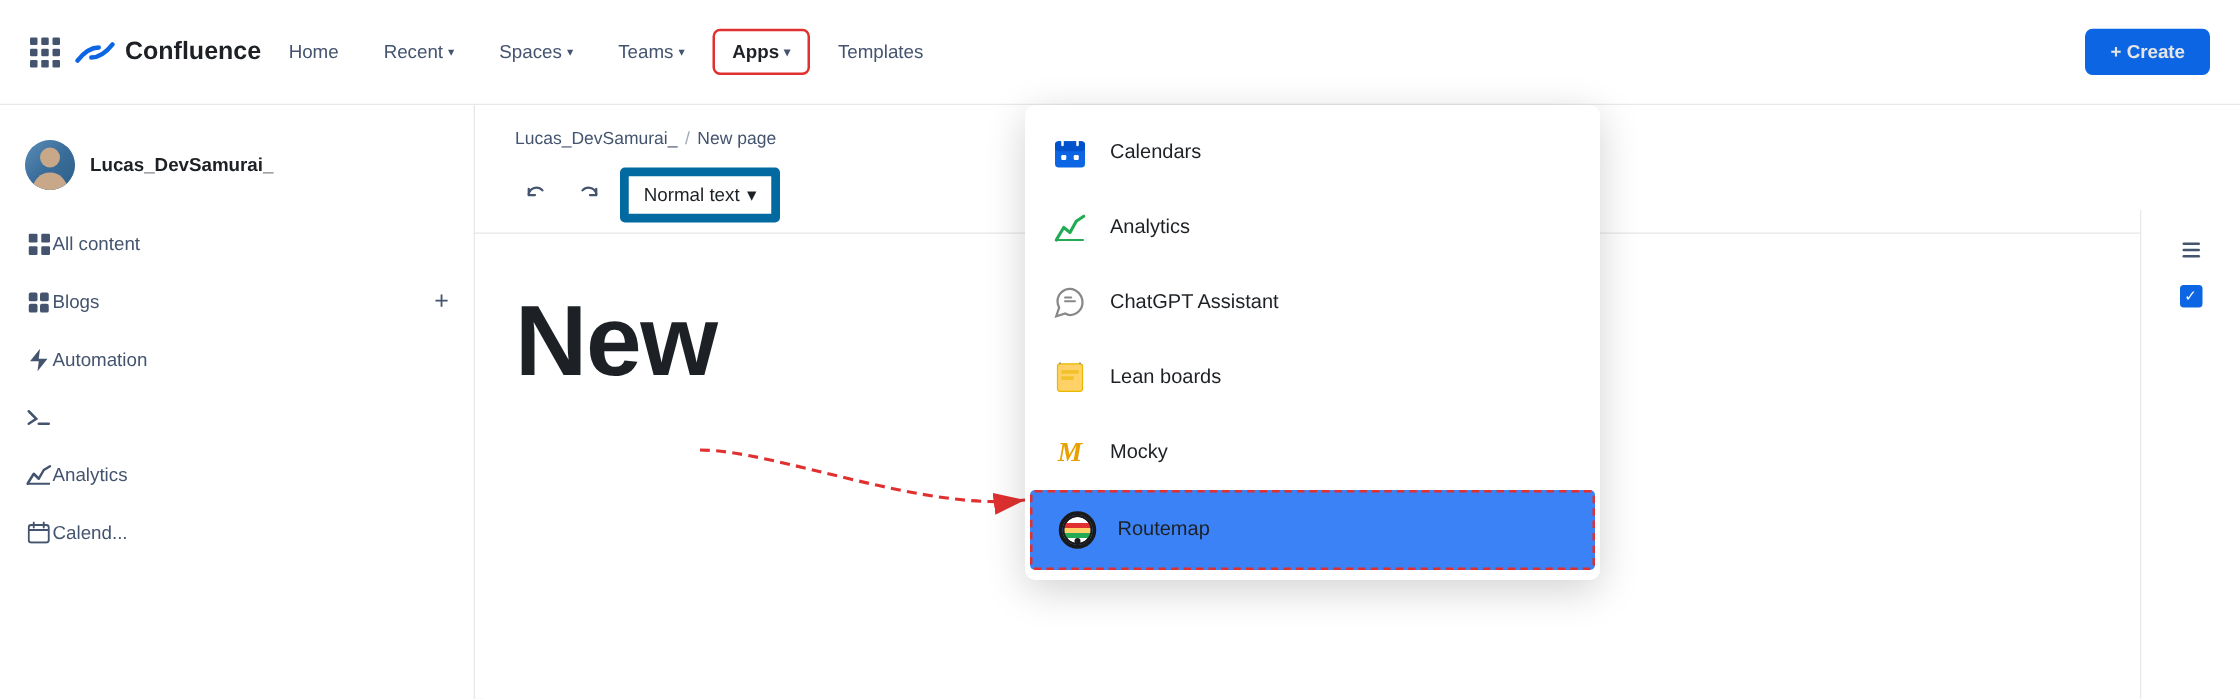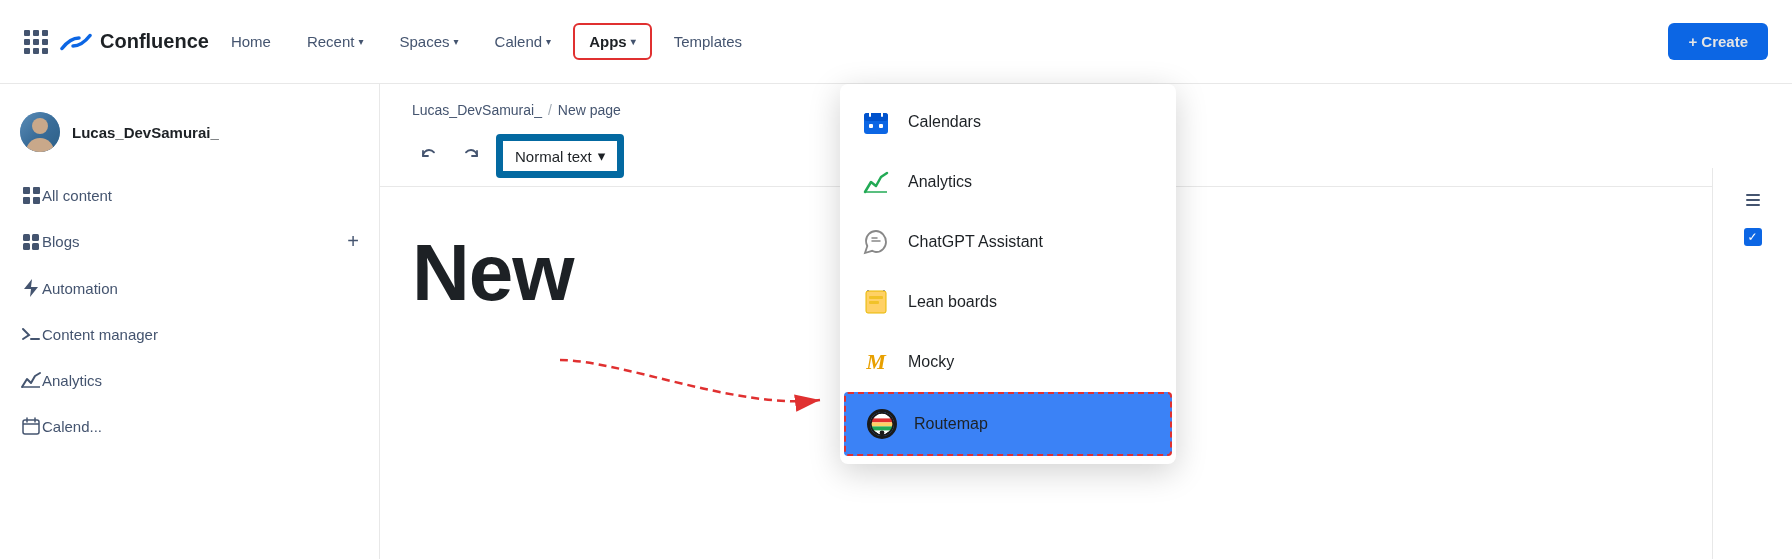--- a/index.html
+++ b/index.html
@@ -240,27 +240,26 @@
       font-size: 80px;
       font-weight: 700;
       color: #1d2125;
     }
 
     
     .dropdown-overlay {
       position: absolute;
       top: 84px;
       left: 820px;
-      width: 336px;
+      width: 460px;
       background: #fff;
       border-radius: 8px;
       box-shadow: 0 8px 32px rgba(0,0,0,0.18);
       z-index: 100;
       padding: 8px 0;
-      margin-left: 20px;
     }
     .dropdown-item {
       display: flex;
       align-items: center;
       gap: 16px;
       padding: 14px 20px;
       cursor: pointer;
       font-size: 16px;
       color: #1d2125;
       font-weight: 500;
@@ -397,21 +396,21 @@
   </div>
   <div class="nav-link">
     <span>Recent</span>
     <span class="nav-chevron">▾</span>
   </div>
   <div class="nav-link">
     <span>Spaces</span>
     <span class="nav-chevron">▾</span>
   </div>
   <div class="nav-link">
-    <span>Calend</span>
+    <span>Teams</span>
     <span class="nav-chevron">▾</span>
   </div>
   <div class="nav-link apps-active">
     <span>Apps</span>
     <span class="nav-chevron">▾</span>
   </div>
   <div class="nav-link">
     <span>Templates</span>
   </div>
 
@@ -464,21 +463,20 @@
       <span class="sidebar-item-label">Automation</span>
     </div>
 
     <div class="sidebar-item">
       <div class="sidebar-item-icon">
         <svg width="20" height="18" viewBox="0 0 20 18" fill="none">
           <path d="M2 4 L8 10 L2 14" stroke="#44546f" stroke-width="2" stroke-linecap="round" fill="none"></path>
           <line x1="10" y1="14" x2="18" y2="14" stroke="#44546f" stroke-width="2" stroke-linecap="round"></line>
         </svg>
       </div>
-      <span class="sidebar-item-label">Content manager</span>
     </div>
 
     <div class="sidebar-item">
       <div class="sidebar-item-icon">
         <svg width="20" height="18" viewBox="0 0 20 18" fill="none">
           <polyline points="1,16 6,8 10,12 14,5 19,2" stroke="#44546f" stroke-width="2" fill="none" stroke-linecap="round" stroke-linejoin="round"></polyline>
           <line x1="1" y1="16" x2="19" y2="16" stroke="#44546f" stroke-width="1.5"></line>
         </svg>
       </div>
       <span class="sidebar-item-label">Analytics</span>

